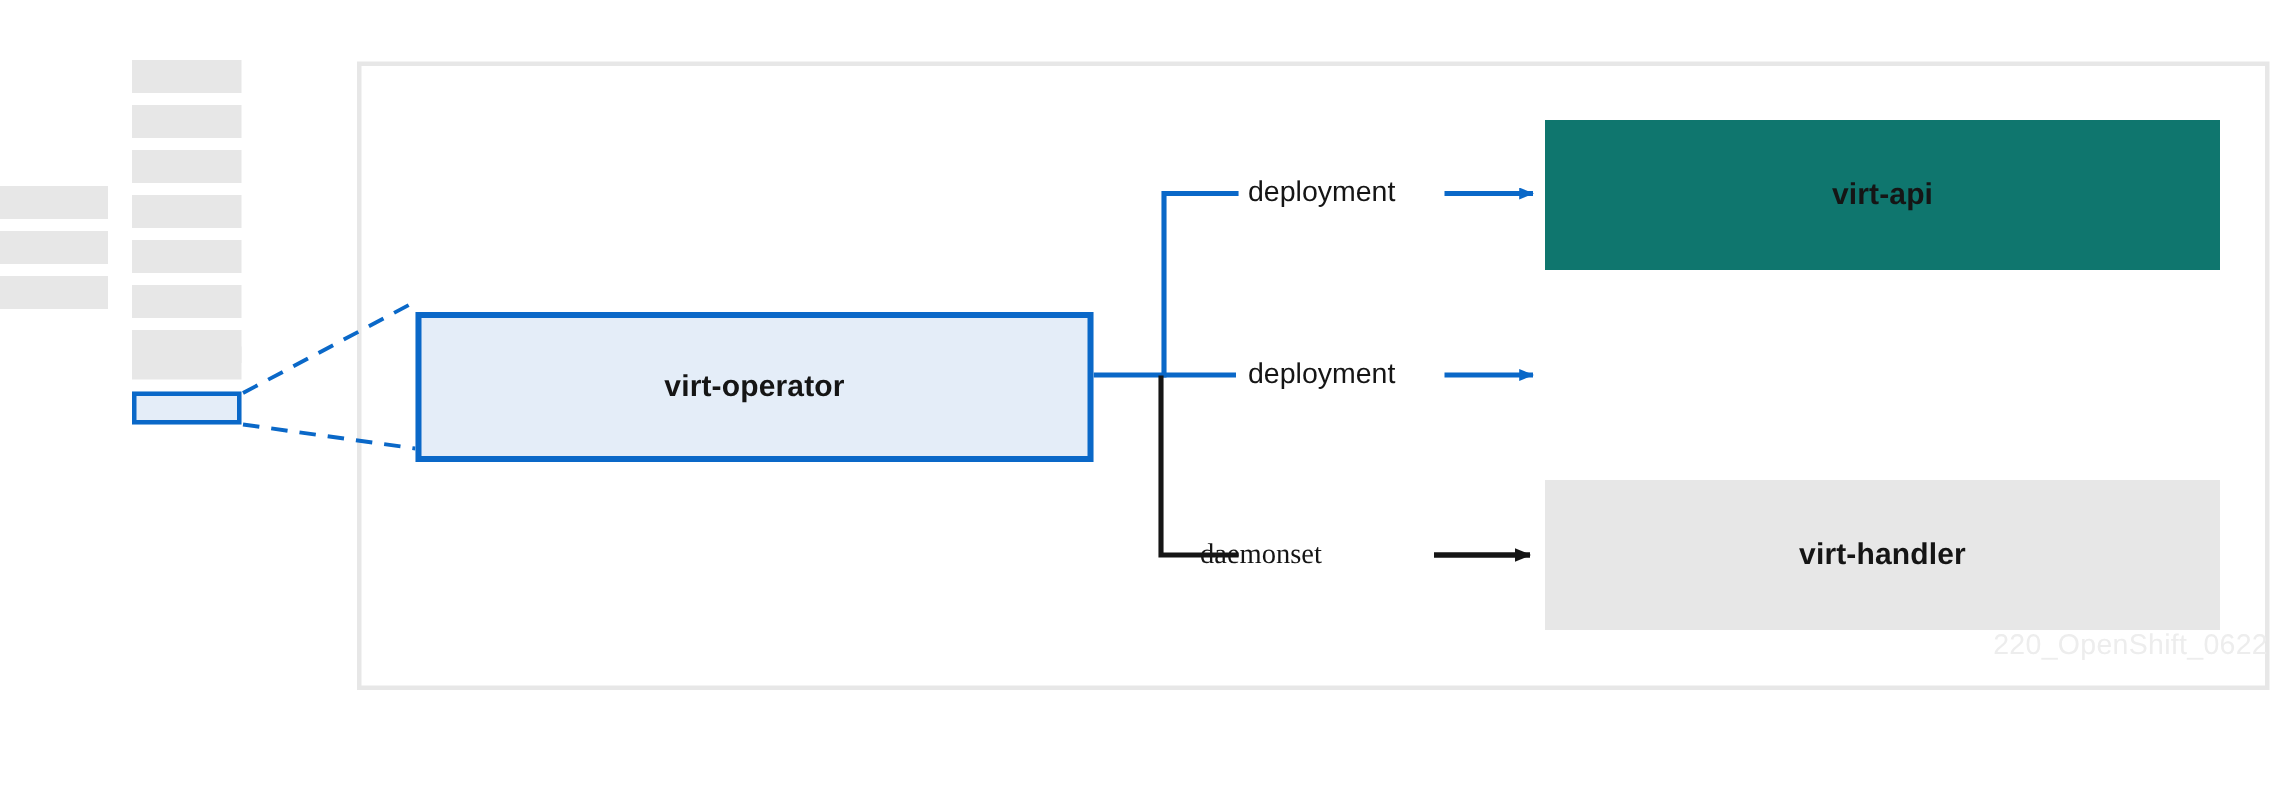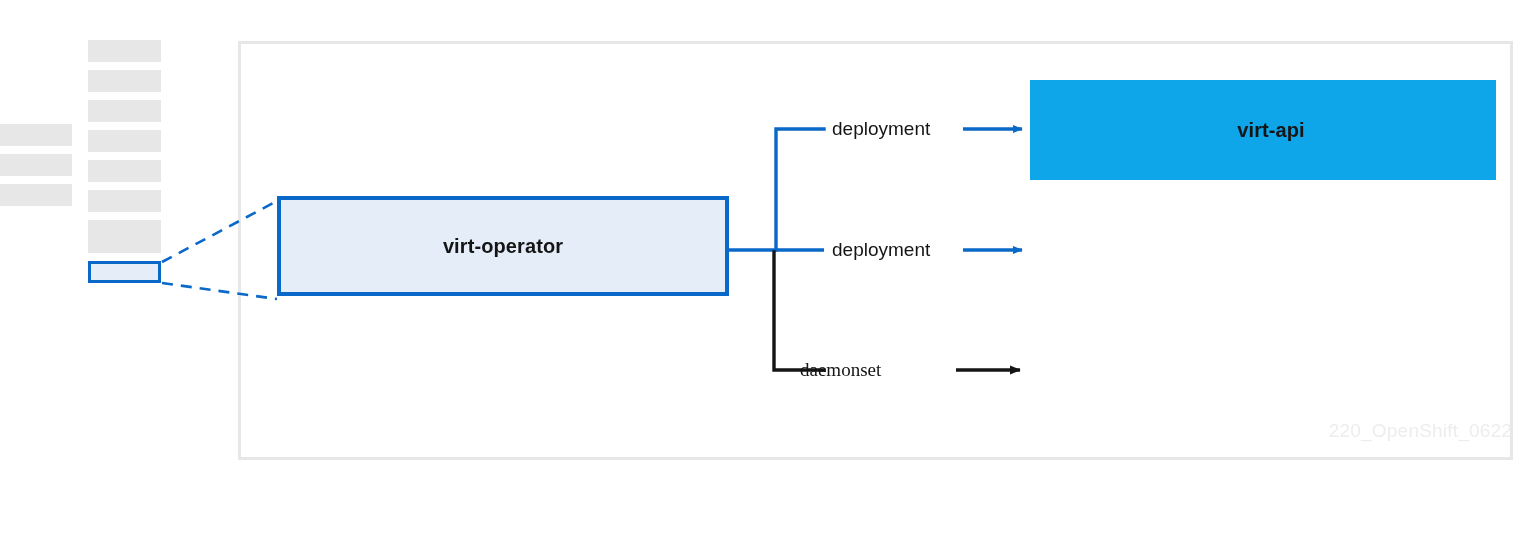--- a/index.html
+++ b/index.html
@@ -45,21 +45,21 @@
     height: 419px;
     border: 3px solid #e7e7e7;
     box-sizing: border-box;
     background: #ffffff;
   }
 
   
   .operator-box {
     position: absolute;
     left: 277px;
-    top: 196px;
+    top: 208px;
     width: 452px;
     height: 100px;
     background: #e4edf8;
     border: 4px solid #0a68c8;
     box-sizing: border-box;
     display: flex;
     align-items: center;
     justify-content: center;
   }
   .operator-box .label {
@@ -78,21 +78,21 @@
     display: flex;
     align-items: center;
     justify-content: center;
   }
   .comp-box .label {
     font-size: 20px;
     font-weight: bold;
     color: #151515;
     letter-spacing: 0.1px;
   }
-  .comp-blue { background: #0ea5e9; padding-left: 16px; }
+  .comp-blue { background: #0f766e; }
   .comp-gray { background: #e7e7e7; }
 
   
   .edge-label {
     position: absolute;
     font-size: 19px;
     color: #151515;
     white-space: nowrap;
     transform: translateY(-50%);
   }
@@ -189,16 +189,19 @@
 
   <div class="operator-box">
     <span class="label">virt-operator</span>
   </div>
 
   <div class="comp-box comp-blue" style="top:80px;">
     <span class="label">virt-api</span>
   </div>
 
 
+  <div class="comp-box comp-gray" style="top:320px;">
+    <span class="label">virt-handler</span>
+  </div>
 
   <div class="watermark">220_OpenShift_0622</div>
 
 </div>
 
 </body></html>

